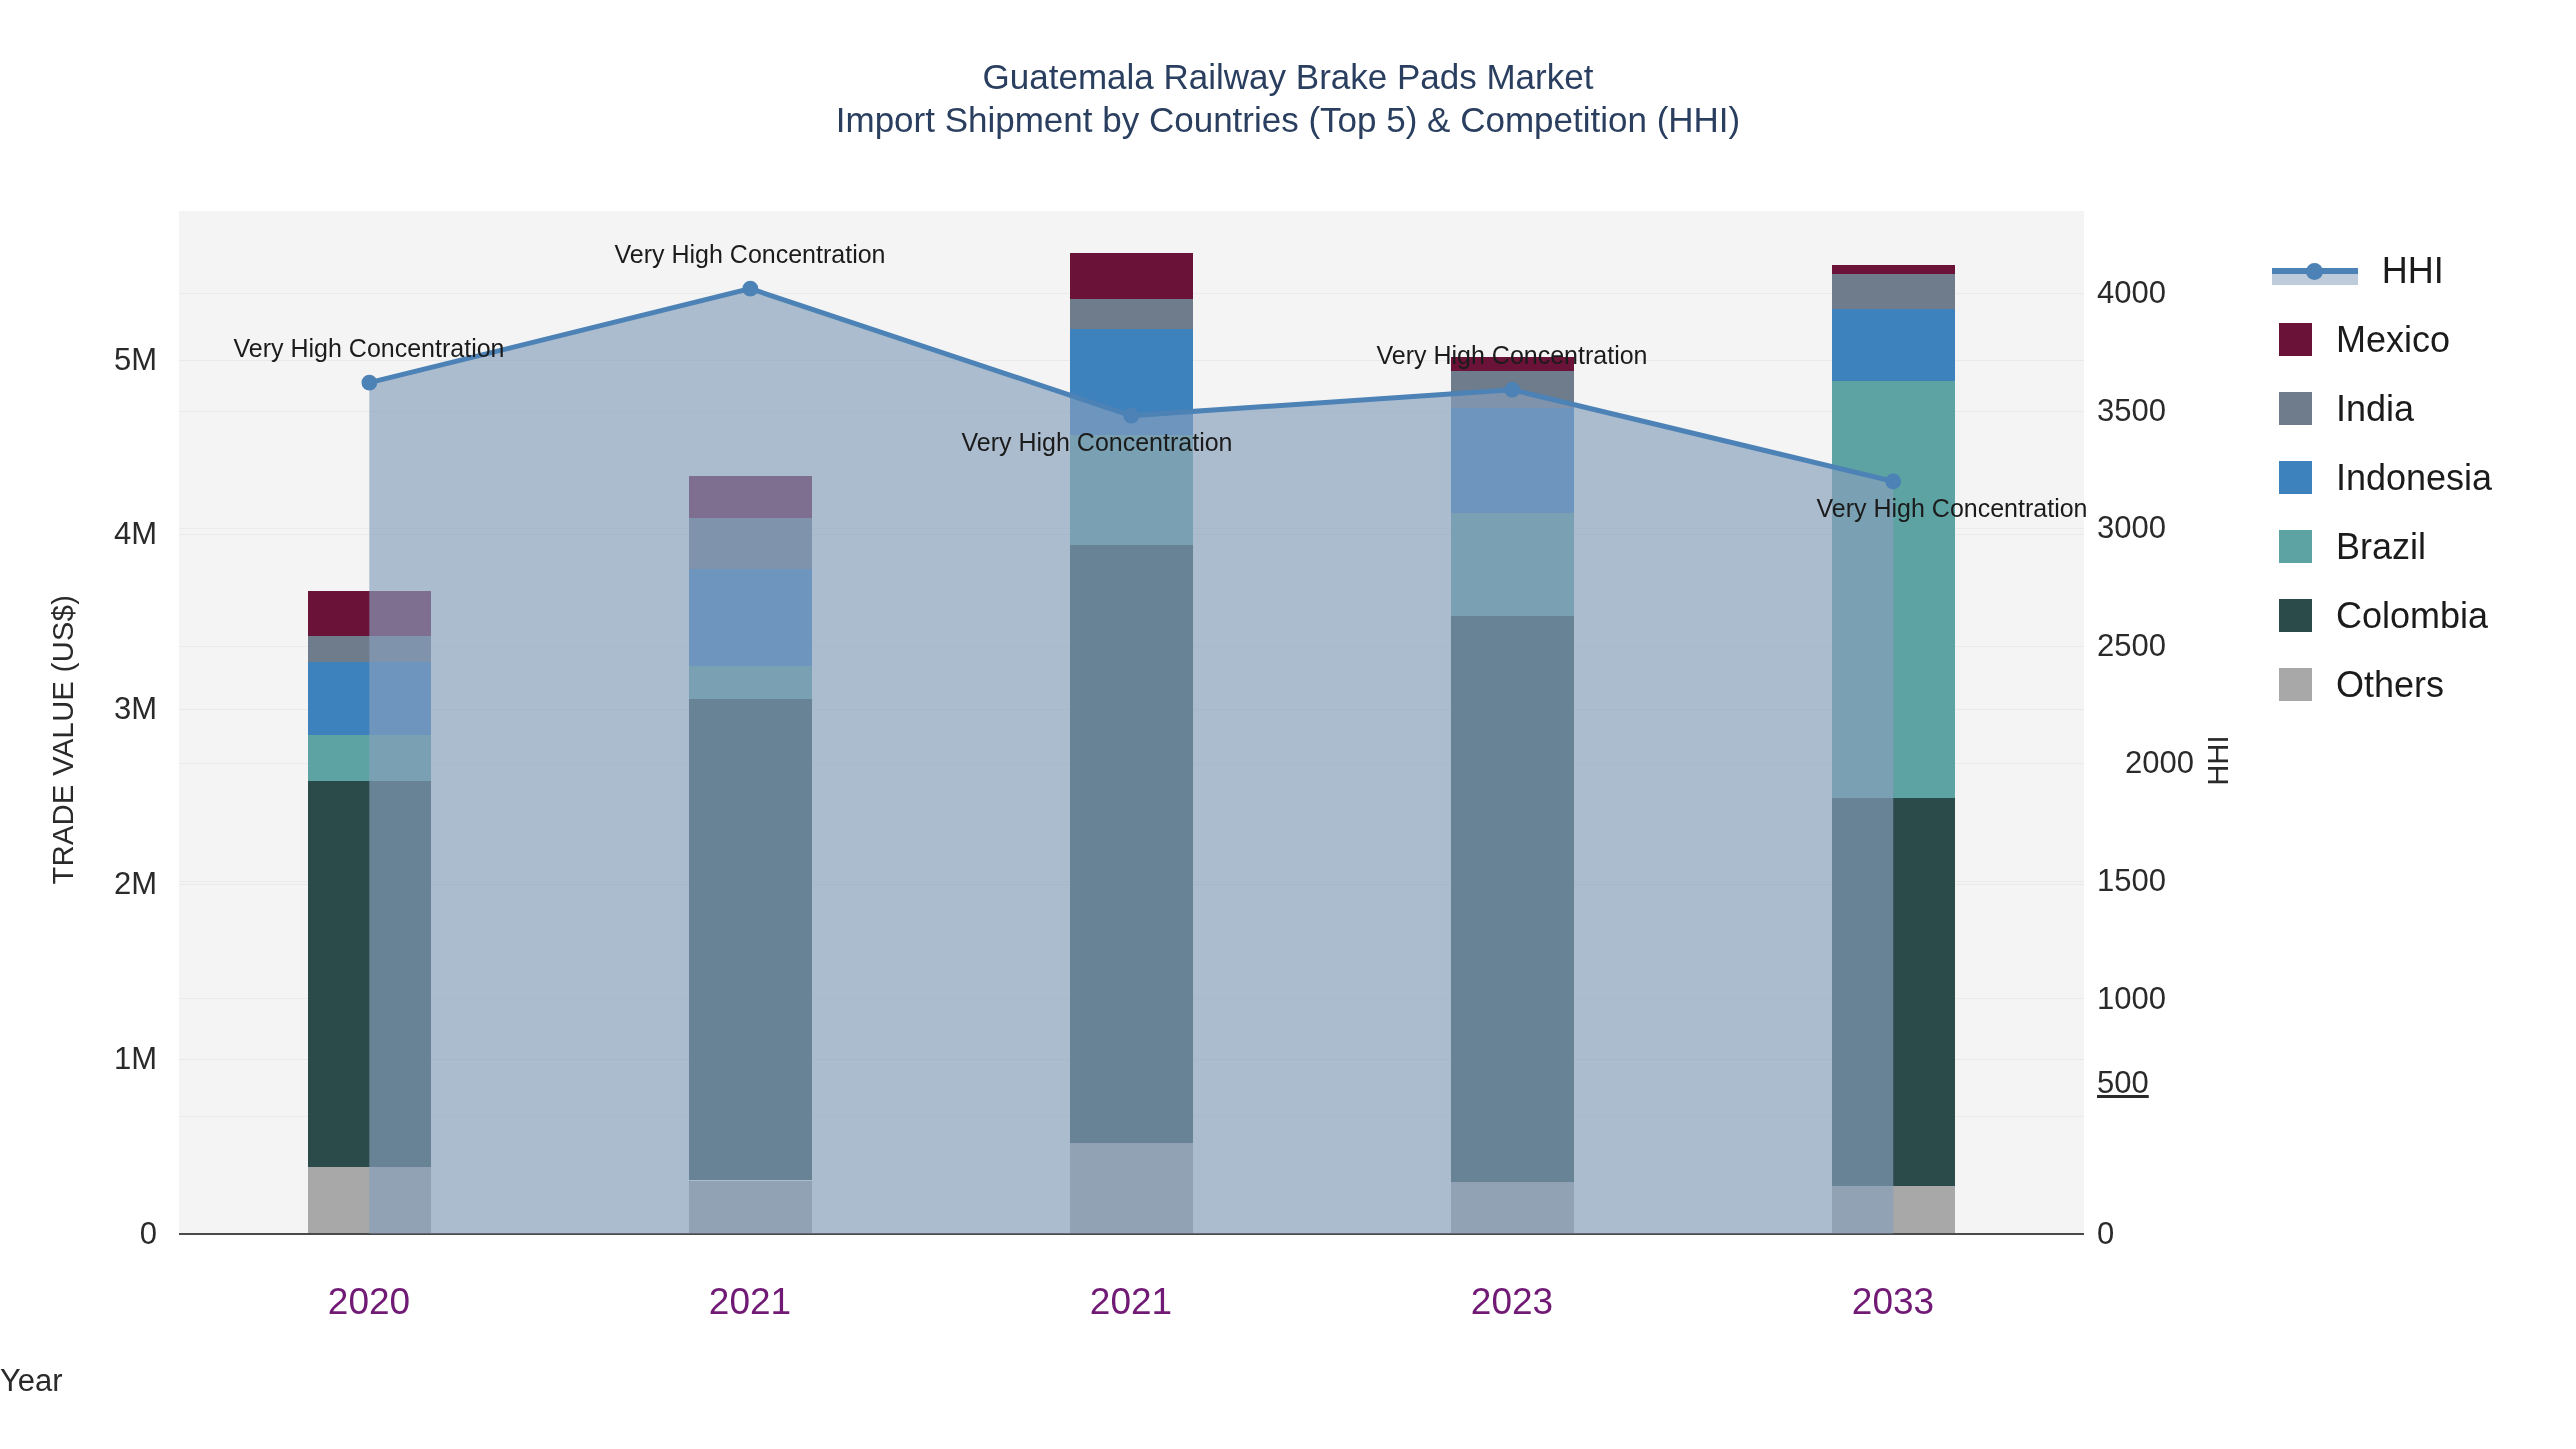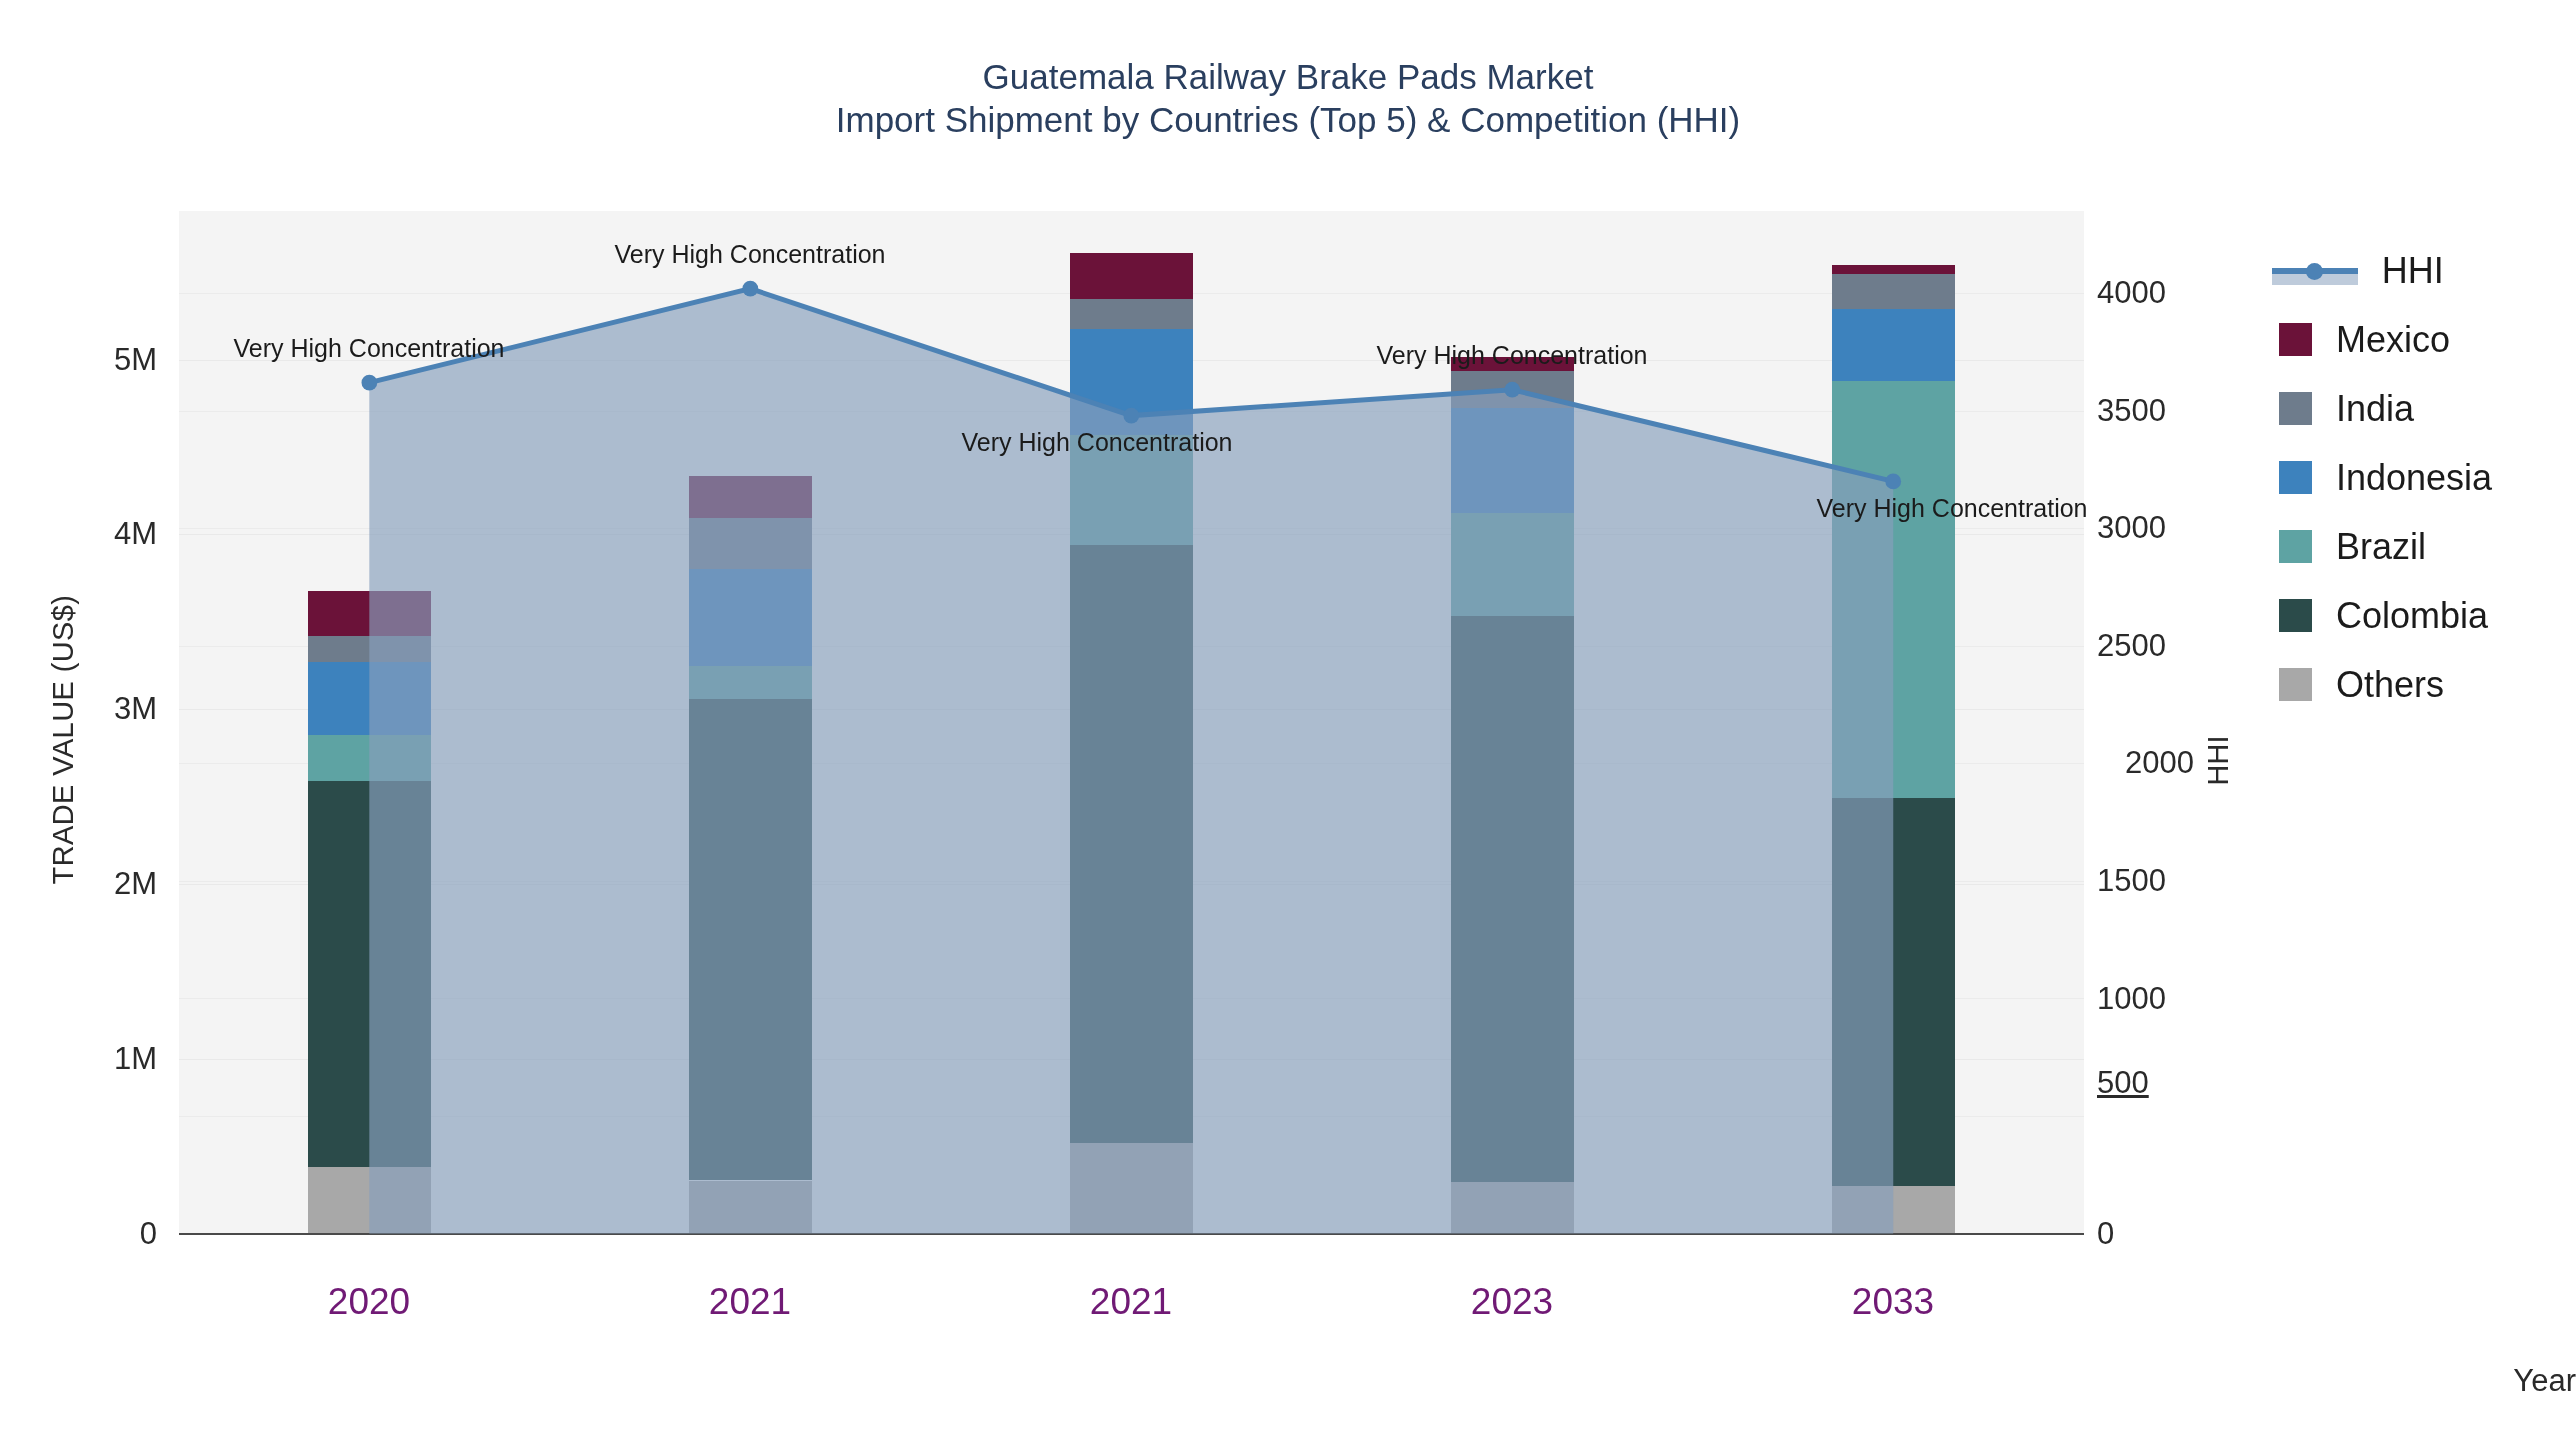--- a/index.html
+++ b/index.html
@@ -17,21 +17,21 @@
   .gridline.r{background:#ebebeb;}
 
   .axis-line-bottom{position:absolute;left:179px;top:1233px;width:1905px;height:2.1px;background:#4a4a4a;}
   .ylab-l{position:absolute;text-align:right;width:157px;transform:translateY(-50%);font-size:31px;color:#2a2a2a;}
   .ylab-r{position:absolute;left:2097px;text-align:left;width:215px;transform:translateY(-50%);font-size:31px;color:#2a2a2a;}
 
   .ytitle-left{position:absolute;left:-187px;top:723px;width:501px;text-align:center;
     transform:rotate(-90deg);font-size:29px;color:#2a2a2a;letter-spacing:0.4px;}
   .ytitle-right{position:absolute;left:2111px;top:744px;width:215px;text-align:center;
     transform:rotate(-90deg);font-size:29px;color:#2a2a2a;}
-  .xtitle{position:absolute;left:0;top:1363px;width:2576px;text-align:right;font-size:31px;color:#2a2a2a;}
+  .xtitle{position:absolute;left:0;top:1363px;width:2576px;text-align:left;font-size:31px;color:#2a2a2a;}
 
   .xtick{position:absolute;transform:translateX(-50%);font-size:37px;color:#701a75;top:1281px;}
 
   .bar-seg{position:absolute;}
   .ann{position:absolute;transform:translateX(-50%);font-size:25px;color:#1b1b1b;white-space:nowrap;}
 
   svg.overlay{position:absolute;left:0;top:0;width:2576px;height:1449px;pointer-events:none;}
 
   
   .legend{position:absolute;left:2279px;top:236px;width:286px;}

